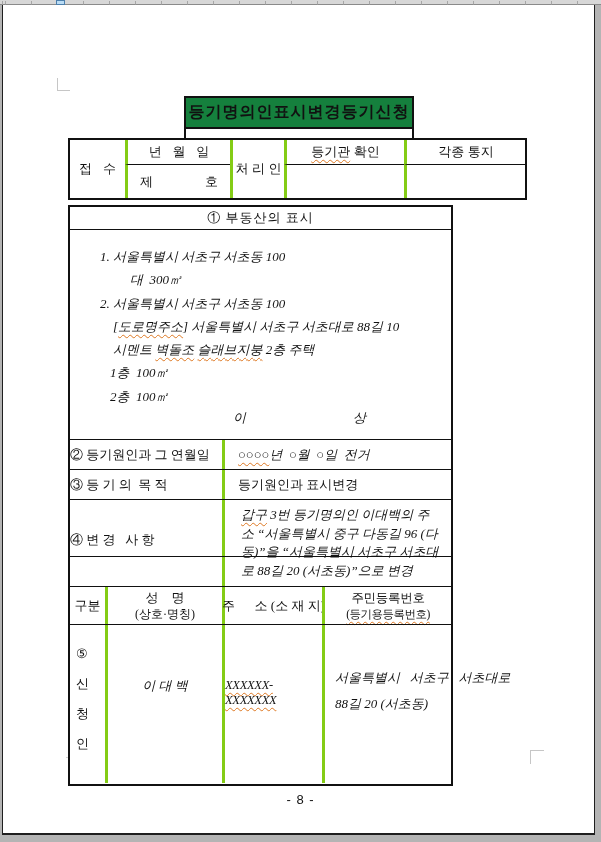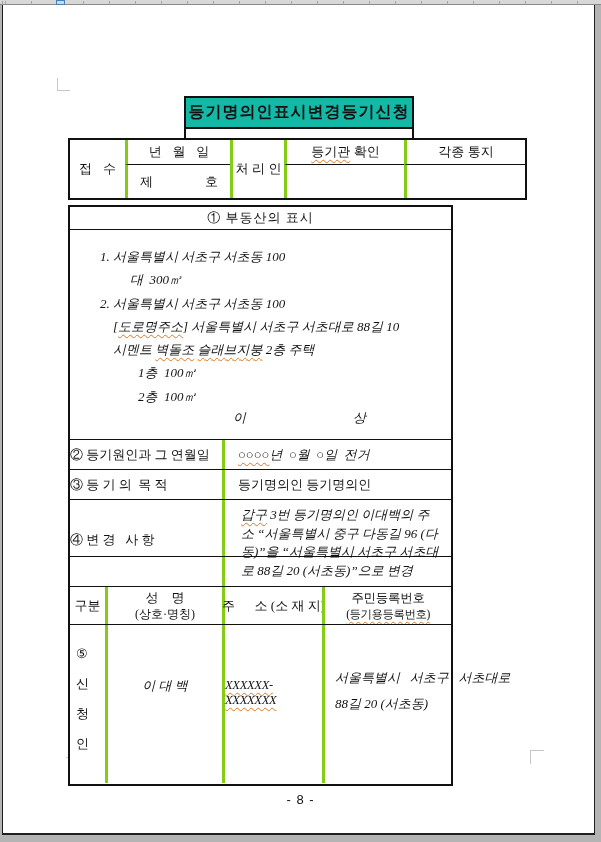--- a/index.html
+++ b/index.html
@@ -27,21 +27,21 @@
   .mark-bl { left:66px; top:757px; width:8px; height:8px; border-right:1px solid #d2d2d2; border-top:1px solid #d2d2d2; }
 
   .pre { white-space:pre; }
   .sq { text-decoration-line:underline; text-decoration-style:wavy; text-decoration-color:#dd7722;
         text-decoration-thickness:1px; text-underline-offset:3px; }
   .it { font-style:italic; }
 
   
   .title-box { left:184px; top:96px; width:230px; height:33px; border:2px solid #111;
     display:flex; align-items:center; justify-content:center;
-    font-weight:bold; font-size:16px; letter-spacing:1px; background:#14b8a6; }
+    font-weight:bold; font-size:16px; letter-spacing:1px; background:#15803d; }
   .title-conn { top:129px; width:2px; height:9px; background:#111; }
 
   
   .rcpt { left:68px; top:138px; width:459px; height:62px; border:2px solid #111; background:#fff;
     display:grid; grid-template-columns:55px 105px 54px 120px 1fr; grid-template-rows:24px 1fr;
     font-size:13px; }
   .rcpt > div { display:flex; align-items:center; justify-content:center; }
   .c-bl { border-left:3px solid #84cc16; }
   .c-bt { border-top:1px solid #111; }
   .span2 { grid-row:1 / span 2; }
@@ -62,21 +62,21 @@
   .cell-c { justify-content:center; }
   .label-cell { white-space:pre; }
   .value-cell { padding-left:13px; }
   .sec-head { justify-content:center; font-size:13px; letter-spacing:1px; }
 
   .prop { display:block; padding-top:15px; line-height:23.3px; font-size:13px; }
   .pl { white-space:pre; }
   .ind1 { padding-left:30px; }
   .ind2 { padding-left:60px; }
   .ind3 { padding-left:43px; }
-  .ind4 { padding-left:68px; }
+  .ind4 { padding-left:40px; }
   .end-line { display:flex; padding-left:163px; gap:107px; line-height:20px; }
 
   .chg-val { display:block; padding:6px 12px 0 16px; line-height:18.5px; font-size:13px; }
 
   .hdr2 { flex-direction:column; justify-content:center; line-height:16px; font-size:13px; text-align:center; }
   .hdr2 .sub { font-size:12px; }
   .regno-hdr { font-size:12.5px; letter-spacing:-0.3px; }
   .regno-hdr .sub { font-size:11.5px; letter-spacing:-0.5px; }
 
   .type-cell { flex-direction:column; align-items:flex-start; justify-content:flex-start;
@@ -149,21 +149,21 @@
 
   <div class="row rC">
     <div class="cell label-cell">② 등기원인과 그 연월일</div>
     <div class="cell value-cell c-bl it pre">
       <span class="sq">○○○○</span><span class="pre">년  ○월  ○일  전거</span>
     </div>
   </div>
 
   <div class="row rD">
     <div class="cell label-cell">③ 등 기 의  목 적</div>
-    <div class="cell value-cell c-bl">등기명의인 등기명의인</div>
+    <div class="cell value-cell c-bl">등기원인과 표시변경</div>
   </div>
 
   <div class="row rE">
     <div class="cell label-cell">④ 변 경   사 항</div>
     <div class="c-bl chg-val it">
       <span class="sq">갑구</span><span> 3번 등기명의인 이대백의 주소 “서울특별시 중구 다동길 96 (다동)”을 “서울특별시 서초구 서초대로 88길 20 (서초동)”으로 변경</span>
     </div>
   </div>
 
   <div class="row rF">

